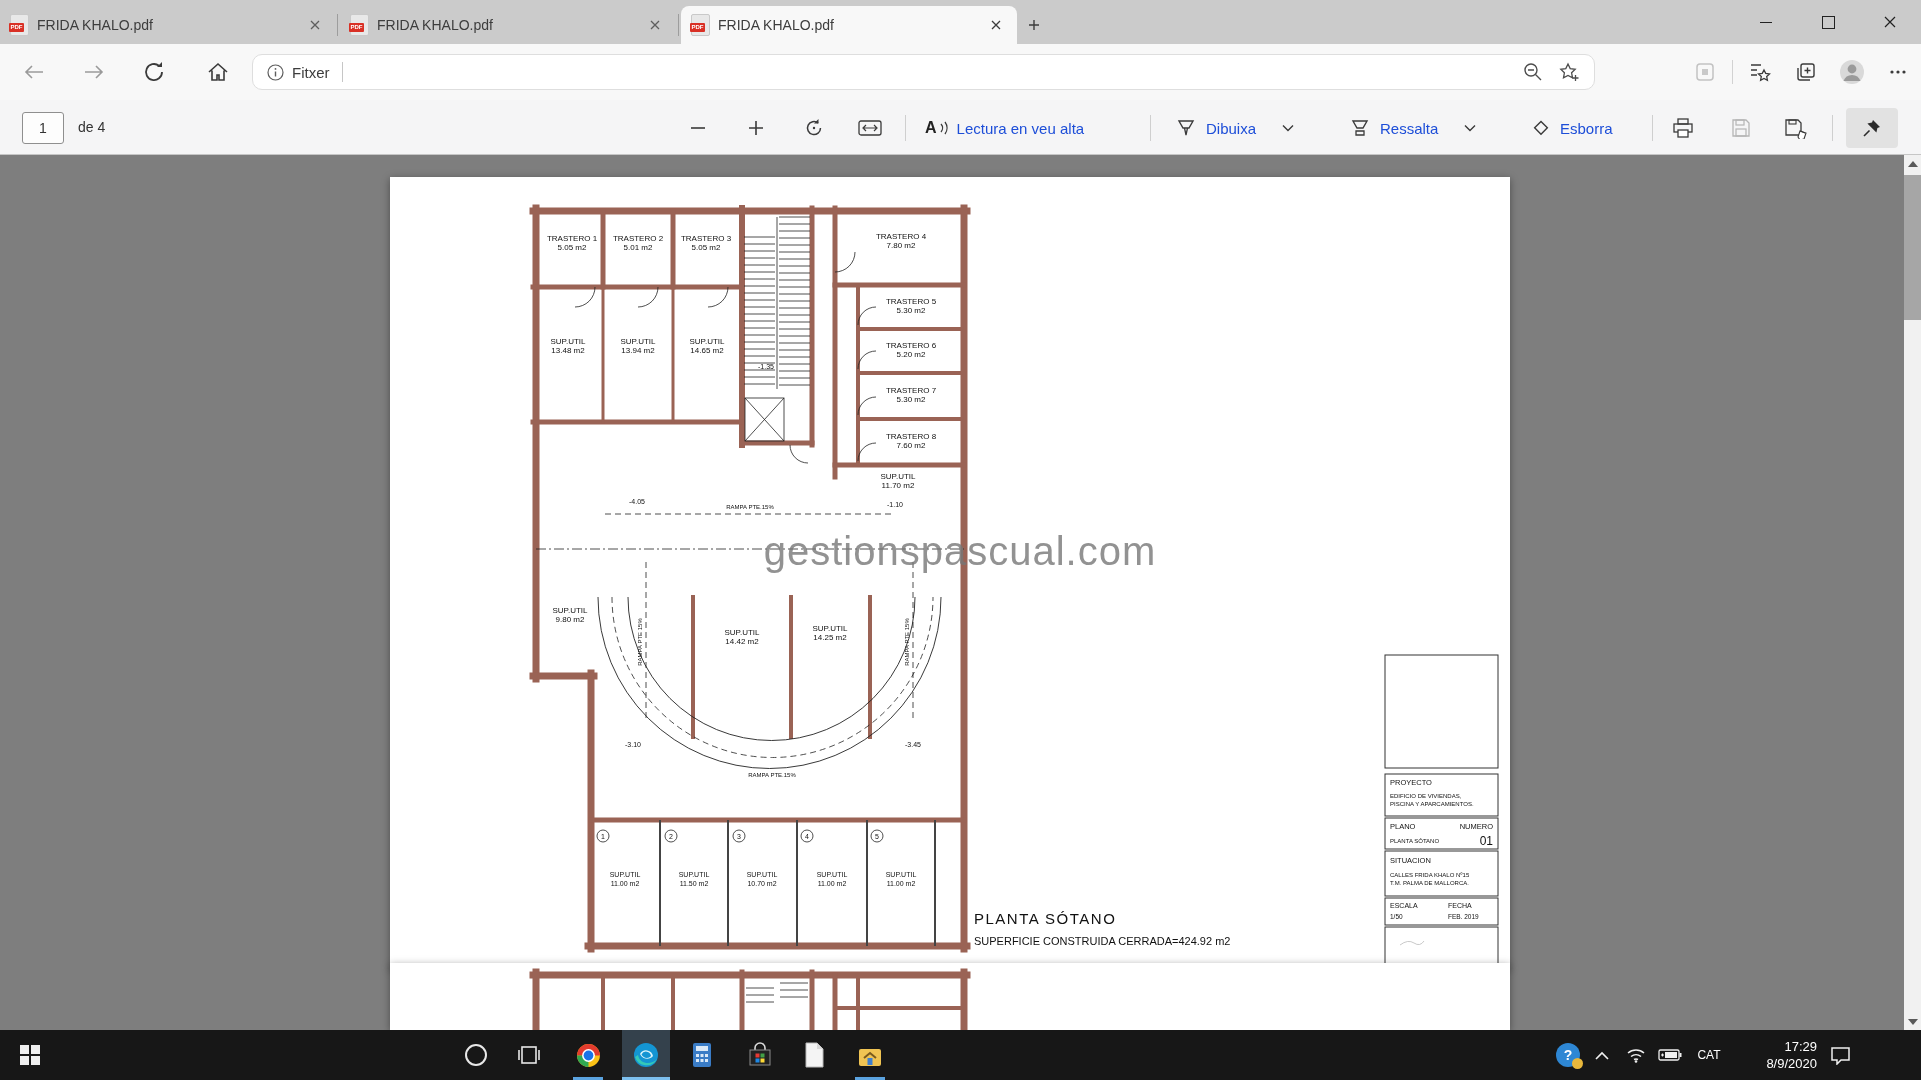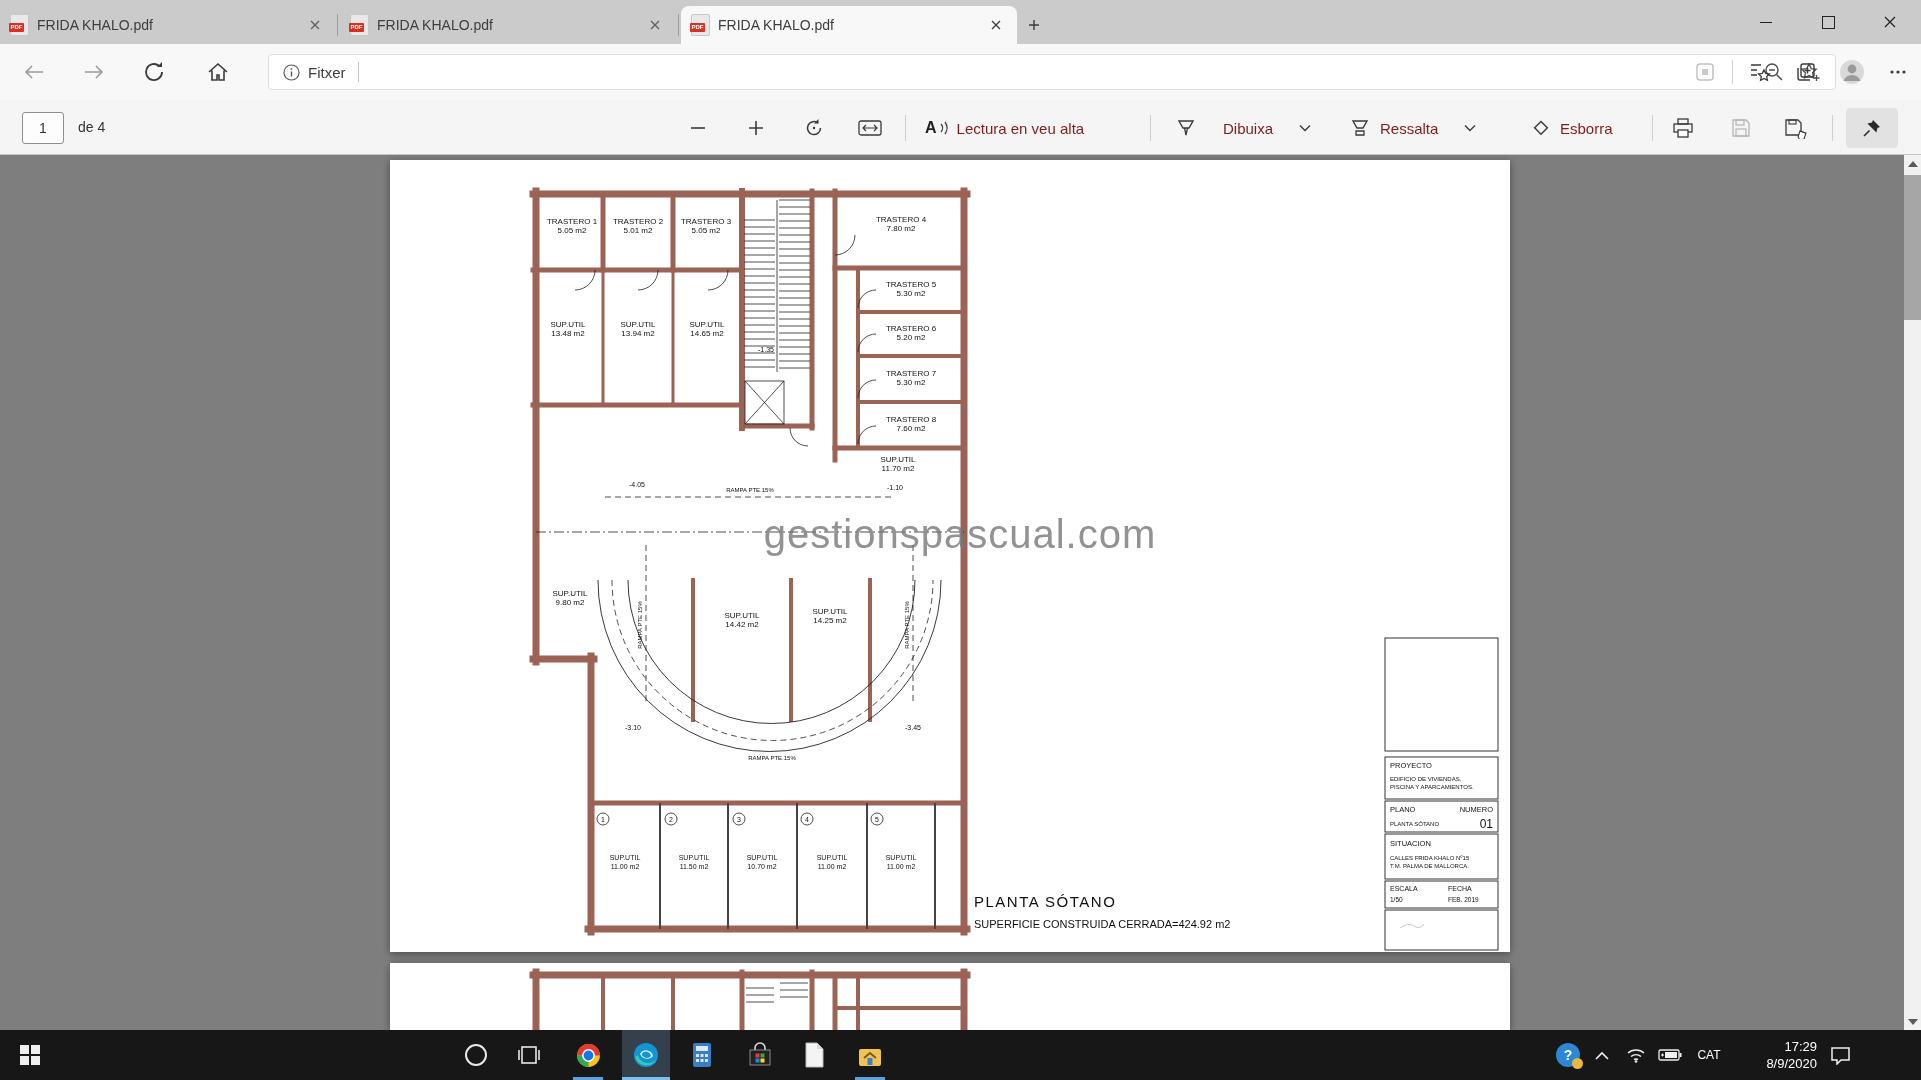--- a/index.html
+++ b/index.html
@@ -18,46 +18,46 @@
   .closex{width:22px;height:22px;display:flex;align-items:center;justify-content:center;border-radius:4px;}
   .newtab{position:absolute;left:1020px;top:11px;width:28px;height:28px;border-radius:4px;
           display:flex;align-items:center;justify-content:center;}
   .wincontrols{position:absolute;right:0;top:0;height:44px;display:flex;}
   .winbtn{width:62px;height:44px;display:flex;align-items:center;justify-content:center;}
   .ico-min{width:12px;height:1px;background:#222;}
   .ico-max{width:11px;height:11px;border:1px solid #222;}
   
   .addressbar{position:absolute;left:0;top:44px;width:1921px;height:56px;background:#f8f8f8;}
   .navico{position:absolute;top:14px;width:28px;height:28px;display:flex;align-items:center;justify-content:center;}
-  .urlfield{position:absolute;left:268px;top:10px;width:1568px;height:36px;background:#fff;
-            border:1px solid #dedede;border-radius:4px;box-sizing:border-box;display:flex;align-items:center;}
+  .urlfield{position:absolute;left:252px;top:10px;width:1343px;height:36px;background:#fff;
+            border:1px solid #dedede;border-radius:10px;box-sizing:border-box;display:flex;align-items:center;}
   .urlfield .info{margin-left:14px;}
   .urlfield .flabel{margin-left:8px;font-size:15px;color:#3c3c3c;}
   .urlfield .vsep{width:1px;height:20px;background:#c6c6c6;margin:0 12px;}
   .urlfield .url{font-size:15px;color:#202020;white-space:nowrap;overflow:hidden;max-width:1030px;}
   .urlfield .right{margin-left:auto;display:flex;align-items:center;gap:16px;margin-right:14px;}
   .abarright{position:absolute;right:0;top:0;height:56px;display:flex;align-items:center;}
   .abtn{width:34px;height:34px;display:flex;align-items:center;justify-content:center;margin:0 6px;}
   .absep{width:1px;height:24px;background:#d2d2d2;margin:0 4px;}
   
   .pdfbar{position:absolute;left:0;top:100px;width:1921px;height:55px;background:#f5f5f6;
           border-bottom:1px solid #c6c6c6;box-sizing:border-box;}
   .pagebox{position:absolute;left:22px;top:12px;width:40px;height:30px;border:1px solid #8f8f8f;
            border-radius:3px;background:#fdfdfd;text-align:center;line-height:30px;font-size:14px;color:#333;}
   .pagecount{position:absolute;left:78px;top:0;line-height:55px;font-size:14px;color:#333;}
   .pbtn{position:absolute;top:13px;height:30px;display:flex;align-items:center;justify-content:center;color:#3a3a3a;}
-  .plabel{font-size:15px;color:#7f1d1d;}
+  .plabel{font-size:15px;color:#1d4ed8;}
   .psep{position:absolute;top:15px;width:1px;height:26px;background:#cfcfcf;}
   .pinbtn{position:absolute;left:1846px;top:8px;width:52px;height:40px;background:#e2e2e2;border-radius:4px;
           display:flex;align-items:center;justify-content:center;}
   .readaloud-a{font-size:16px;color:#222;font-weight:bold;}
   
   .content{position:absolute;left:0;top:155px;width:1921px;height:875px;background:#7e7e7e;}
   .page{position:absolute;left:390px;background:#fff;box-shadow:0 2px 8px rgba(0,0,0,.4);}
-  .page1{top:5px;width:1120px;height:792px;}
+  .page1{top:22px;width:1120px;height:792px;}
   .page2{top:808px;width:1120px;height:67px;}
   .scrollbar{position:absolute;right:0;top:0;width:17px;height:875px;background:#f1f1f1;}
   .sb-arrow{position:absolute;left:0;width:17px;height:17px;display:flex;align-items:center;justify-content:center;}
   .tri-up{width:0;height:0;border-left:5px solid transparent;border-right:5px solid transparent;border-bottom:6px solid #5a5a5a;}
   .tri-dn{width:0;height:0;border-left:5px solid transparent;border-right:5px solid transparent;border-top:6px solid #5a5a5a;}
   .sb-thumb{position:absolute;left:0;top:20px;width:17px;height:145px;background:#a6a6a6;}
   
   .taskbar{position:absolute;left:0;top:1030px;width:1921px;height:50px;background:#171717;}
   .tbtn{position:absolute;top:0;height:50px;width:48px;display:flex;align-items:center;justify-content:center;}
   .tsearch{position:absolute;left:60px;top:0;width:364px;height:50px;background:#f5f5f5;
@@ -252,21 +252,21 @@
       </svg>
       <span class="plabel" style="margin-left:8px">Lectura en veu alta</span>
     </div>
     <div class="psep" style="left:1150px"></div>
 
     <div class="pbtn" style="left:1176px">
       <svg width="20" height="20" viewBox="0 0 20 20">
         <path d="M3 3h14l-4 7h-6z" stroke="#3a3a3a" stroke-width="1.4" fill="none"></path>
         <path d="M8.5 10l1.5 7 1.5-7" stroke="#3a3a3a" stroke-width="1.3" fill="none"></path>
       </svg>
-      <span class="plabel" style="margin-left:27px">Dibuixa</span>
+      <span class="plabel" style="margin-left:10px">Dibuixa</span>
       <svg width="12" height="8" viewBox="0 0 12 8" style="margin-left:26px">
         <path d="M1 1.5l5 5 5-5" stroke="#3a3a3a" stroke-width="1.4" fill="none"></path>
       </svg>
     </div>
 
     <div class="pbtn" style="left:1350px">
       <svg width="20" height="20" viewBox="0 0 20 20">
         <path d="M3 3h14l-4 7h-6z" stroke="#3a3a3a" stroke-width="1.4" fill="none"></path>
         <path d="M6 13h8v4H6z" stroke="#3a3a3a" stroke-width="1.3" fill="none"></path>
       </svg>

